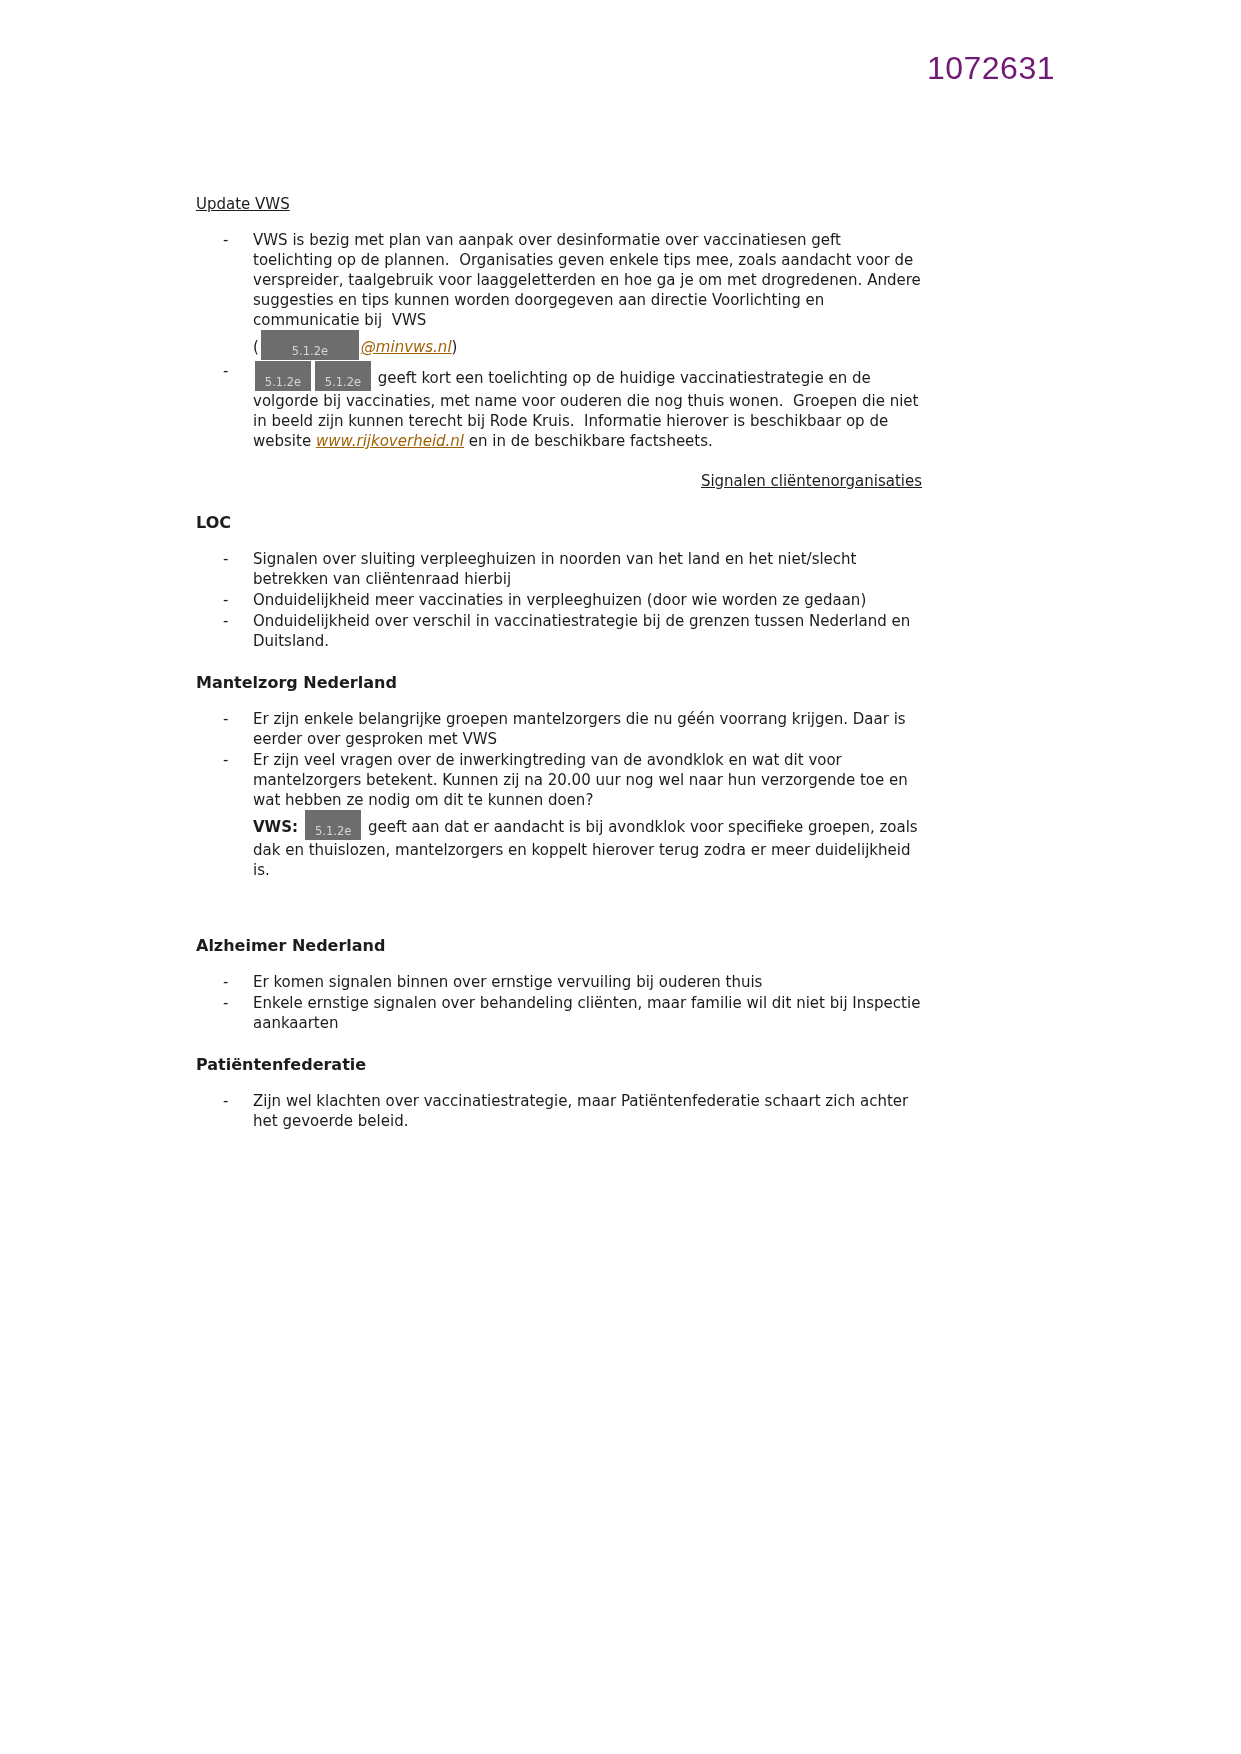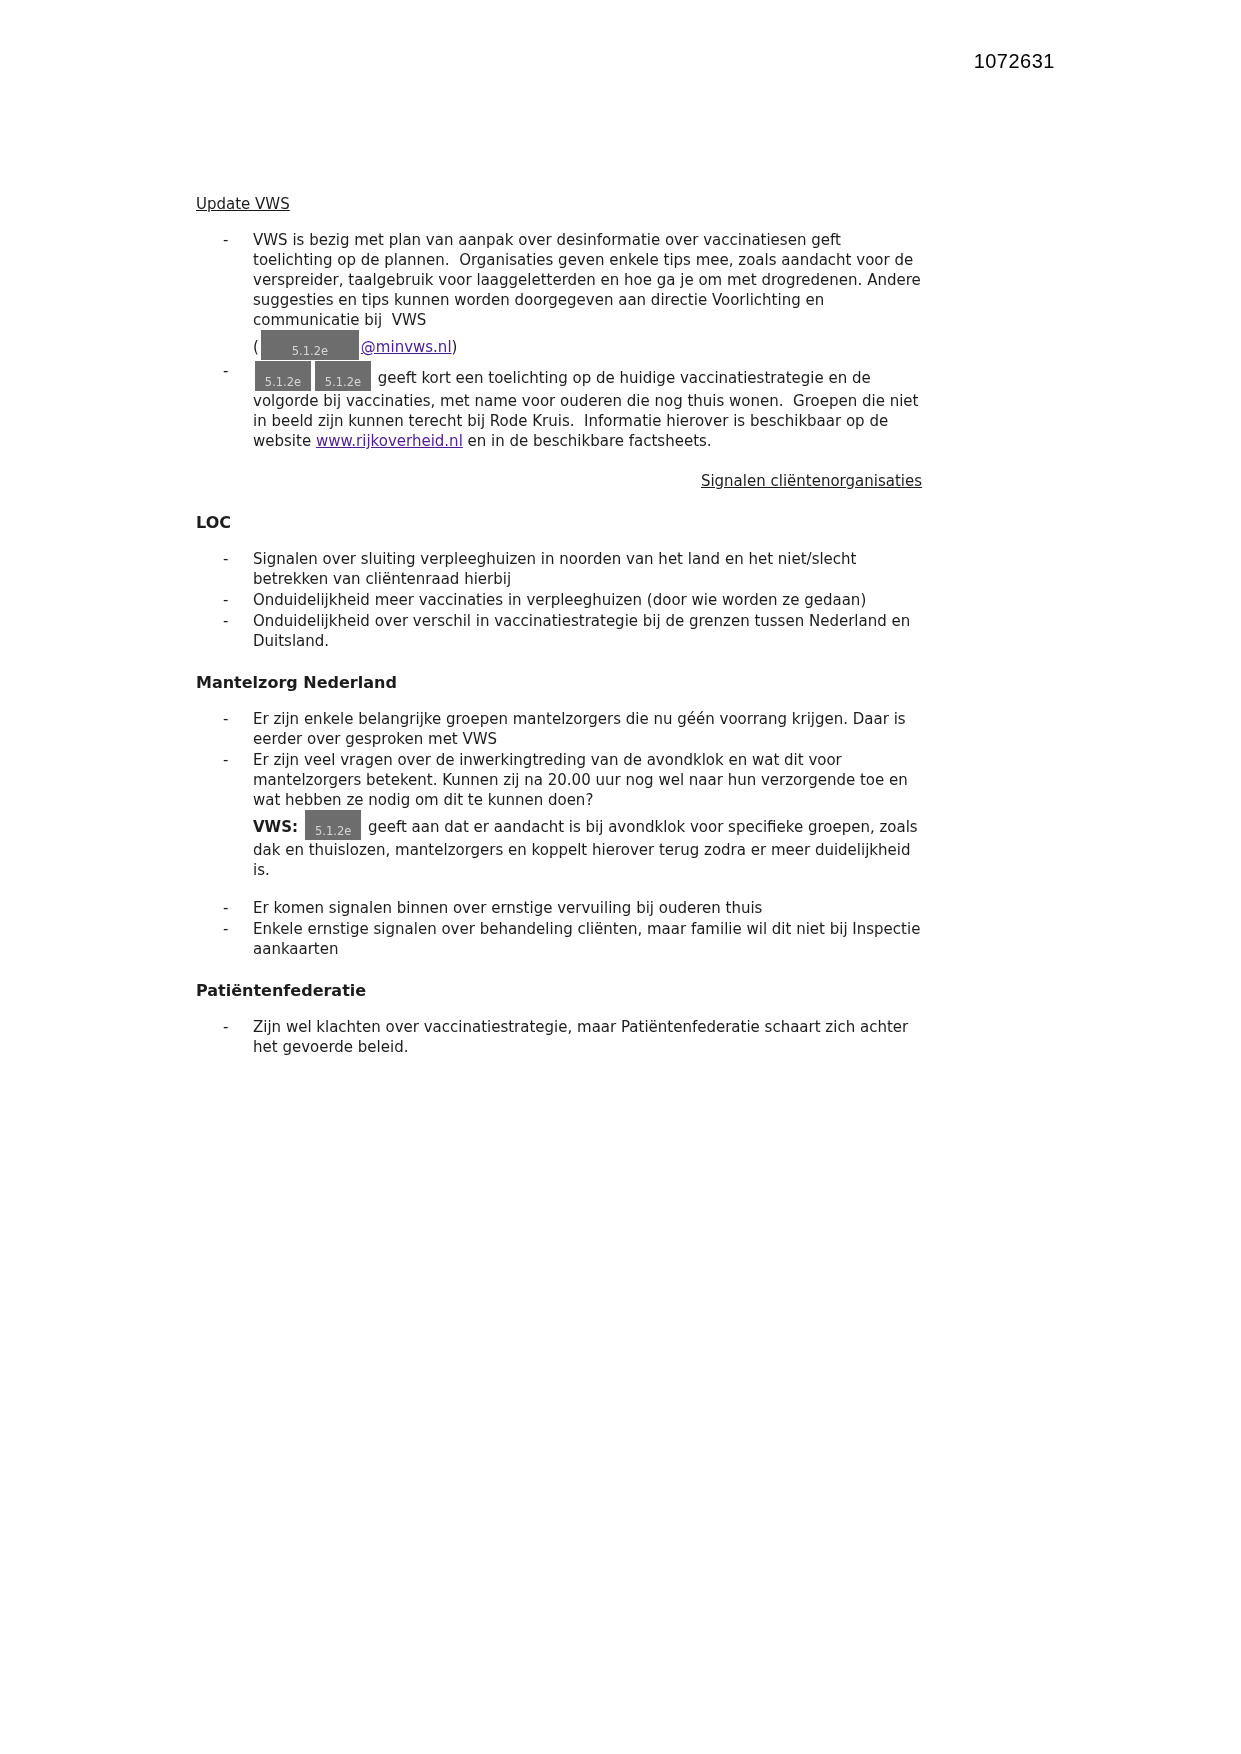--- a/index.html
+++ b/index.html
@@ -13,22 +13,22 @@
     position: relative;
     font-family: "DejaVu Sans", sans-serif;
     color: #1c1c1c;
     overflow: hidden;
   }
   .doc-number {
     position: absolute;
     top: 50px;
     right: 186px;
     font-family: "Liberation Sans", sans-serif;
-    font-size: 20px;
-    color: #000000;
+    font-size: 32px;
+    color: #701a75;
     letter-spacing: 0.5px;
   }
   .content {
     position: absolute;
     left: 196px;
     top: 194px;
     width: 726px;
     font-size: 15px;
     line-height: 20px;
   }
@@ -81,23 +81,24 @@
     min-width: 46px;
     padding: 13px 5px 0 5px;
     text-align: center;
     vertical-align: -3px;
     margin: 0 2px;
   }
   .redact.wide {
     min-width: 88px;
   }
   .link {
-    color: #4c1d95;
+    color: #a16207;
     text-decoration: underline;
     cursor: pointer;
+    font-style: italic;
   }
   .bold {
     font-weight: bold;
   }
   .sec-signalen-heading {
     margin-top: 20px !important;
     text-align: right;
   }
 </style>
 </head>
@@ -136,20 +137,21 @@
   <h3 class="h-bold">Mantelzorg Nederland</h3>
   <ul class="bullets">
     <li>
       <div class="btext"><span>Er zijn enkele belangrijke groepen mantelzorgers die nu géén voorrang krijgen. Daar is eerder over gesproken met VWS</span></div>
     </li>
     <li>
       <div class="btext"><span>Er zijn veel vragen over de inwerkingtreding van de avondklok en wat dit voor mantelzorgers betekent. Kunnen zij na 20.00 uur nog wel naar hun verzorgende toe en wat hebben ze nodig om dit te kunnen doen?</span><br><span class="bold">VWS: </span><span class="redact">5.1.2e</span><span> geeft aan dat er aandacht is bij avondklok voor specifieke groepen, zoals dak en thuislozen, mantelzorgers en koppelt hierover terug zodra er meer duidelijkheid is.</span></div>
     </li>
   </ul>
 
+  <h3 class="h-bold gap-lg">Alzheimer Nederland</h3>
   <ul class="bullets">
     <li>
       <div class="btext"><span>Er komen signalen binnen over ernstige vervuiling bij ouderen thuis</span></div>
     </li>
     <li>
       <div class="btext"><span>Enkele ernstige signalen over behandeling cliënten, maar familie wil dit niet bij Inspectie aankaarten</span></div>
     </li>
   </ul>
 
   <h3 class="h-bold">Patiëntenfederatie</h3>

